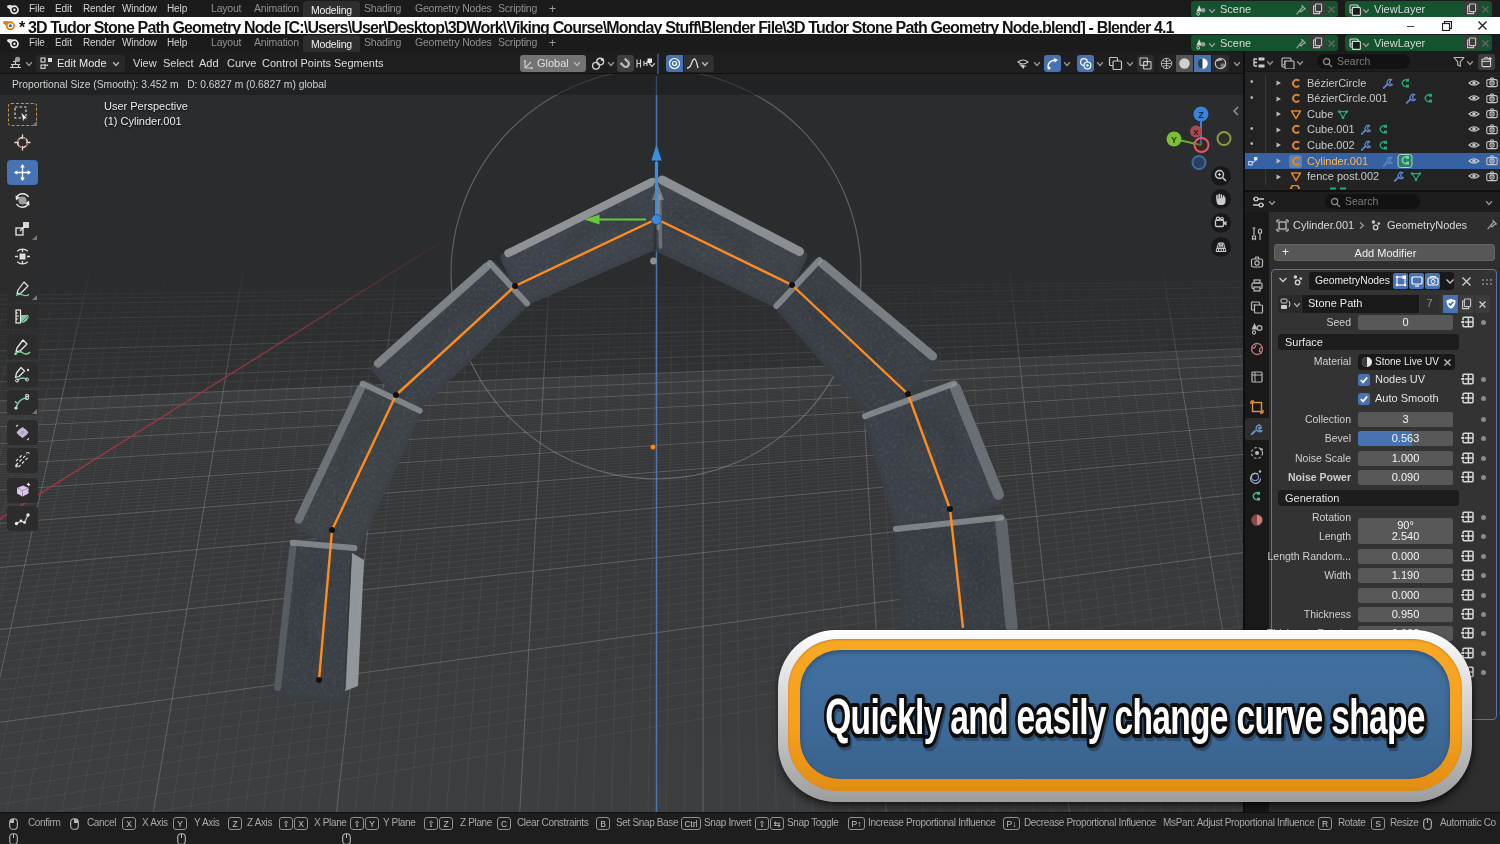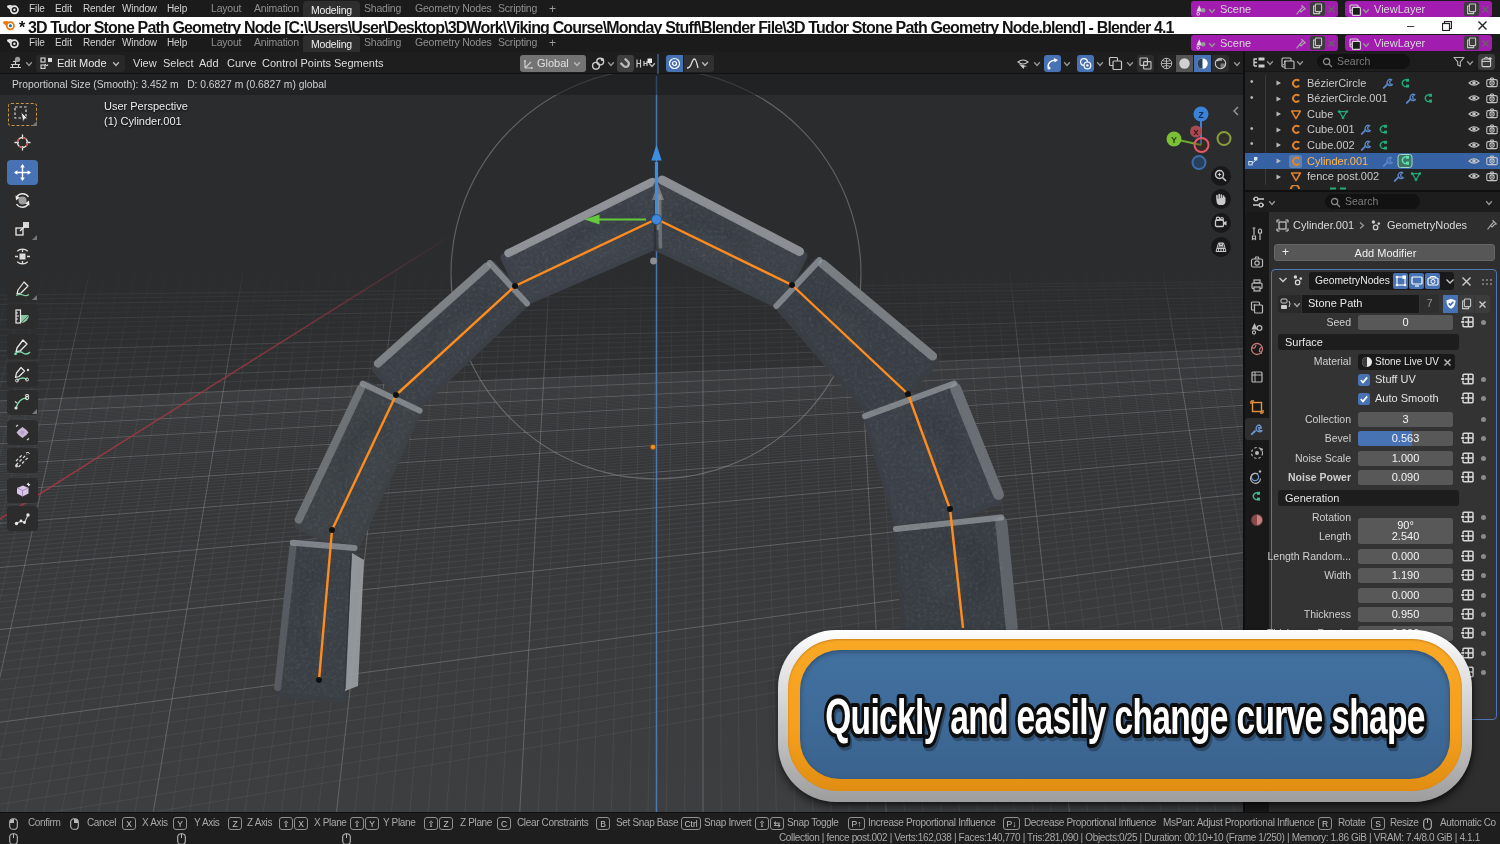--- a/index.html
+++ b/index.html
@@ -1,18 +1,18 @@
 <!DOCTYPE html>
 <html><head><meta charset="utf-8"><style>
 *{margin:0;padding:0;box-sizing:border-box;font-family:"Liberation Sans",sans-serif;}
 html,body{width:1500px;height:844px;overflow:hidden;background:#1b1b1b;}
 .tbm{position:absolute;top:3.5px;font-size:10px;letter-spacing:-0.1px;color:#d2d2d2;}
 .tab{position:absolute;top:1px;height:17px;padding:1px 8px 0 8px;font-size:10.5px;letter-spacing:-0.2px;color:#8f8f8f;}
 .tab-act{position:absolute;top:1px;height:17px;padding:2.5px 8px 0 8px;font-size:10.5px;letter-spacing:-0.2px;color:#efefef;background:#2e2e2e;border-radius:4px 4px 0 0;}
-.selfield{position:absolute;top:1px;height:16px;background:#a21caf;border-radius:3px;font-size:11px;}
+.selfield{position:absolute;top:1px;height:16px;background:#14532d;border-radius:3px;font-size:11px;}
 .minibtn{position:absolute;top:1px;width:15px;height:14px;background:#3c3c3c;border-radius:2px;}
 .vpm{position:absolute;top:4.5px;font-size:11px;color:#dcdcdc;}
 .kbd{display:inline-block;height:13px;border:1px solid #909090;border-radius:3px;color:#c8c8c8;font-size:8.5px;text-align:center;line-height:12px;vertical-align:-2px;}
 .stxt{font-size:10px;letter-spacing:-0.35px;color:#a8a8a8;white-space:nowrap;}
 .olrow{position:absolute;left:0;width:255px;height:15.6px;font-size:11px;color:#cccccc;}
 .plabel{position:absolute;font-size:10.5px;color:#cfcfcf;text-align:right;white-space:nowrap;}
 .pfield{position:absolute;left:113px;width:95px;height:15px;background:#585858;border-radius:2.5px;font-size:11px;color:#f4f4f4;text-align:center;line-height:15px;}
 .pbar{position:absolute;left:33px;width:181px;height:16px;background:#1d1d1d;border-radius:3px;font-size:11px;color:#e6e6e6;line-height:16px;padding-left:7px;}
 .toolbtn{position:absolute;left:7px;width:31px;height:25px;background:#2c2c2c;border-radius:4px;}
 </style></head><body>
@@ -1266,21 +1266,21 @@
       <span style="position:absolute;left:17px;top:1.5px;font-size:10px;color:#e8e8e8">Stone Live UV</span>
       <svg style="position:absolute;left:85px;top:3.5px" width="9" height="9">
         <path d="M1.5 1.5 L7.5 7.5 M7.5 1.5 L1.5 7.5" stroke="#bbb" stroke-width="1.4"></path>
       </svg>
     </div>
     <div style="position:absolute;left:113px;top:182px;width:12px;height:12px;background:#4772b3;border-radius:2.5px;">
       <svg style="position:absolute;left:1px;top:1px" width="10" height="10">
         <path d="M1.8 5 L4 7.4 L8.2 2.4" stroke="#fff" stroke-width="1.7" fill="none"></path>
       </svg>
     </div>
-    <span style="position:absolute;left:130px;top:181px;font-size:11px;color:#e2e2e2">Stuff UV</span>
+    <span style="position:absolute;left:130px;top:181px;font-size:11px;color:#e2e2e2">Nodes UV</span>
     <svg style="position:absolute;left:215px;top:181px" width="16" height="13">
       <rect x="3" y="1.2" width="10" height="9.6" rx="1" fill="none" stroke="#d8d8d8" stroke-width="1.5"></rect>
       <path d="M8.4 1.2 L8.4 10.8 M3 6 L13 6" stroke="#d8d8d8" stroke-width="1.5"></path>
       <rect x="0.6" y="4.4" width="4" height="3.2" fill="#2e2e2e"></rect>
       <rect x="1.2" y="5" width="2.8" height="2" fill="#d8d8d8"></rect>
     </svg>
     <span style="position:absolute;left:236px;top:184.5px;width:5px;height:5px;border-radius:50%;background:#8a8a8a;"></span>
     <div style="position:absolute;left:113px;top:201px;width:12px;height:12px;background:#4772b3;border-radius:2.5px;">
       <svg style="position:absolute;left:1px;top:1px" width="10" height="10">
         <path d="M1.8 5 L4 7.4 L8.2 2.4" stroke="#fff" stroke-width="1.7" fill="none"></path>
@@ -1463,21 +1463,20 @@
       <path d="M4.5 1 L4.5 5" stroke="#b8b8b8" stroke-width="1"></path>
     </svg>
     <svg style="position:absolute;left:177px;top:20px" width="9" height="13">
       <rect x="0.7" y="0.7" width="7.6" height="10.6" rx="3.4" fill="none" stroke="#b8b8b8" stroke-width="1.1"></rect>
       <path d="M4.5 1 L4.5 5" stroke="#b8b8b8" stroke-width="1"></path>
     </svg>
     <svg style="position:absolute;left:342px;top:20px" width="9" height="13">
       <rect x="0.7" y="0.7" width="7.6" height="10.6" rx="3.4" fill="none" stroke="#b8b8b8" stroke-width="1.1"></rect>
       <path d="M4.5 1 L4.5 5" stroke="#b8b8b8" stroke-width="1"></path>
     </svg>
-    <span class="stxt" style="position:absolute;left:779px;top:19px">Collection | fence post.002 | Verts:162,038 | Faces:140,770 | Tris:281,090 | Objects:0/25 | Duration: 00:10+10 (Frame 1/250) | Memory: 1.86 GiB | VRAM: 7.4/8.0 GiB | 4.1.1</span>
   </div>
 
 <div style="position:absolute;left:778px;top:630px;width:694px;height:172px;border-radius:58px;
 background:linear-gradient(to bottom,#ffffff 0%,#f0f0f0 12%,#c9c9c9 55%,#9d9d9d 100%);
 box-shadow:0 5px 9px rgba(0,0,0,0.5), 2px 2px 3px rgba(0,0,0,0.25);z-index:50;">
 <div style="position:absolute;left:10px;top:9px;right:10px;bottom:11px;border-radius:50px;
 background:linear-gradient(to bottom,#f9a825 0%,#f59f1d 60%,#e08d12 100%);box-shadow:inset 0 1px 2px rgba(120,60,0,0.35);"></div>
 <div style="position:absolute;left:22px;top:20px;right:22px;bottom:23px;border-radius:40px;
 background:linear-gradient(to bottom,#42719f 0%,#3e6a98 55%,#3a638d 100%);box-shadow:inset 0 2px 5px rgba(0,20,40,0.35);"></div>
 <svg style="position:absolute;left:0;top:0;" width="694" height="172" viewBox="0 0 694 172">

